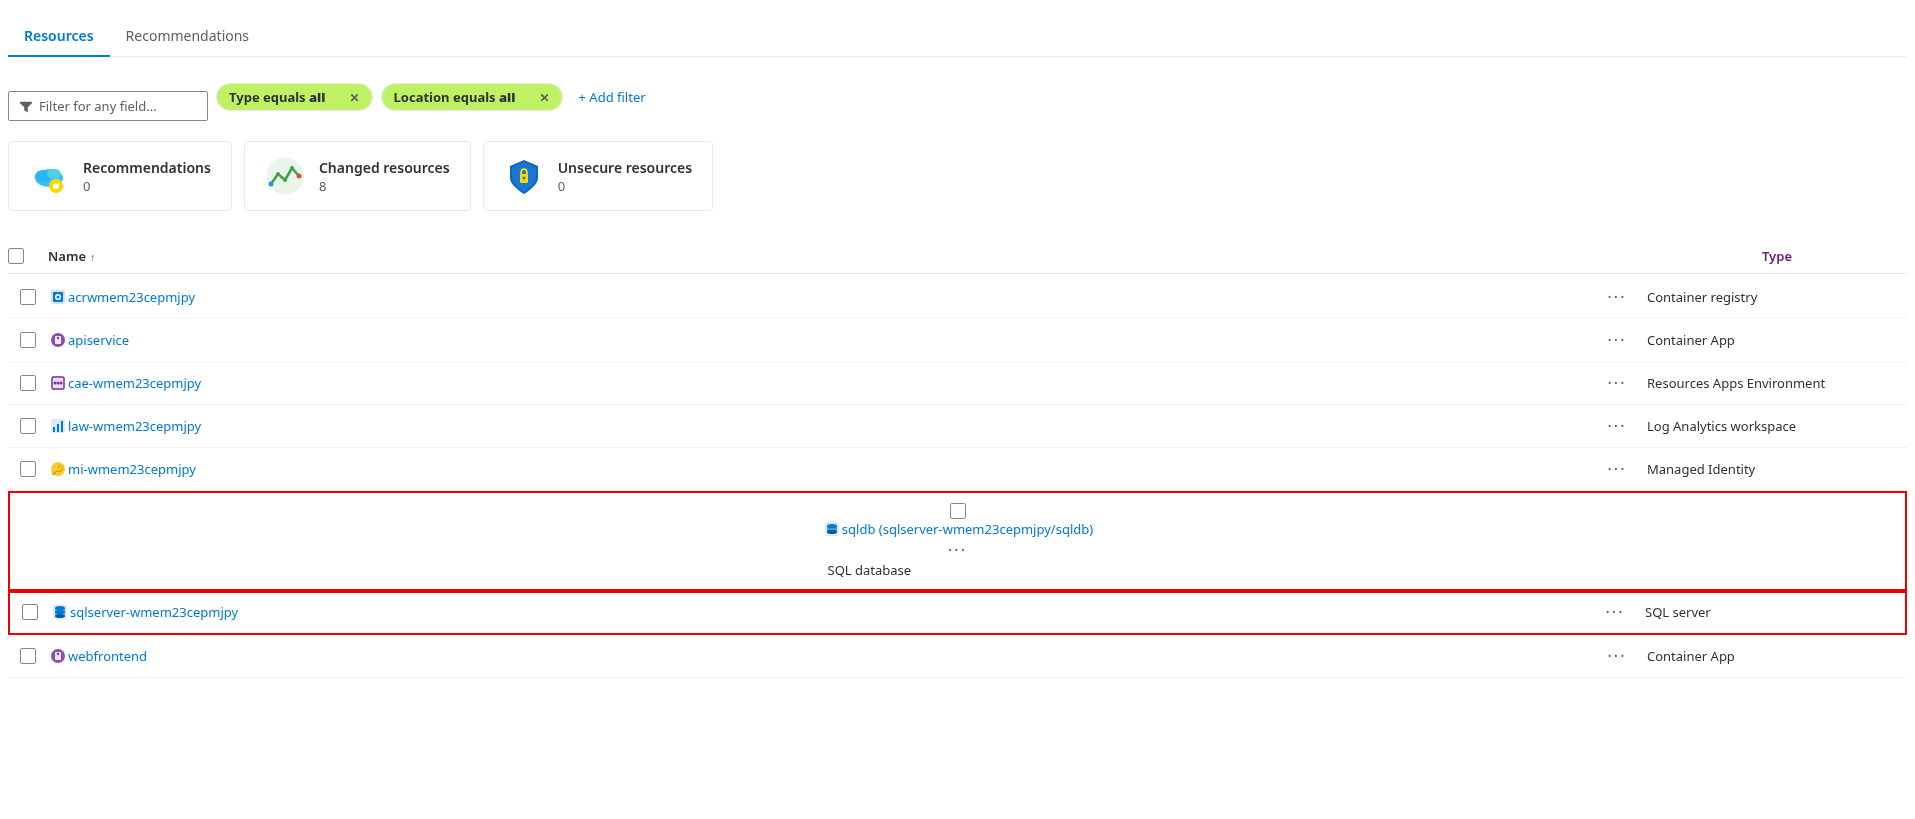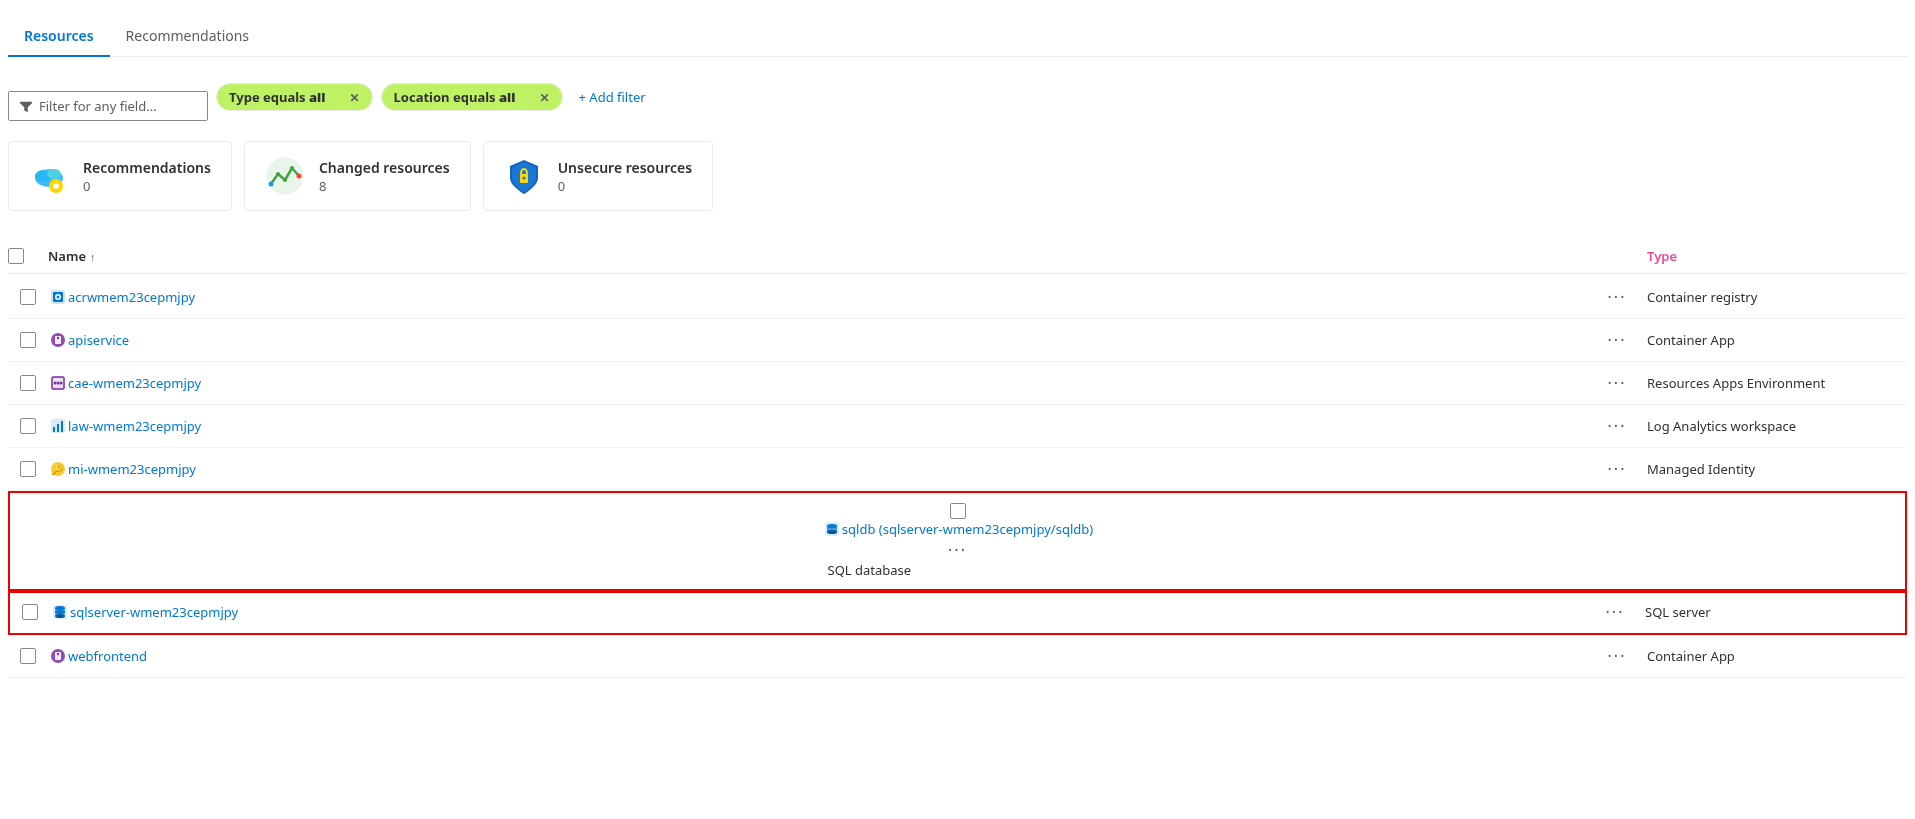--- a/index.html
+++ b/index.html
@@ -22,21 +22,21 @@
     .summary-cards { display: flex; gap: 12px; margin-bottom: 28px; }
     .summary-card { display: flex; align-items: center; gap: 14px; border: 1px solid #edebe9; border-radius: 4px; padding: 14px 20px; min-width: 200px; cursor: pointer; background: #fff; }
     .card-icon { width: 40px; height: 40px; flex-shrink: 0; display: flex; align-items: center; justify-content: center; }
     .card-text .card-title { font-weight: 600; font-size: 14px; }
     .card-text .card-count { font-size: 13px; color: #605e5c; }
 
     
     .table-header { display: flex; align-items: center; padding: 8px 0; border-bottom: 1px solid #edebe9; margin-bottom: 2px; }
     .col-check { width: 40px; flex-shrink: 0; }
     .col-name { flex: 1; font-weight: 600; font-size: 13px; color: #323130; }
-    .col-type { width: 260px; flex-shrink: 0; font-weight: 600; font-size: 13px; color: #ec4899; text-align: left; }
+    .col-type { width: 260px; flex-shrink: 0; font-weight: 600; font-size: 13px; color: #701a75; text-align: center; }
     .col-actions { width: 60px; flex-shrink: 0; }
 
     .table-row { display: flex; align-items: center; padding: 10px 0; border-bottom: 1px solid #f3f2f1; }
     .row-check { width: 40px; flex-shrink: 0; display: flex; align-items: center; justify-content: center; }
     .row-name { flex: 1; display: flex; align-items: center; }
     .row-name a { color: #0078d4; text-decoration: none; font-size: 13px; }
     .row-actions { width: 60px; flex-shrink: 0; display: flex; align-items: center; justify-content: center; }
     .row-type { width: 260px; flex-shrink: 0; font-size: 13px; color: #323130; }
     .dots { color: #605e5c; font-size: 16px; cursor: pointer; letter-spacing: 2px; }
 

